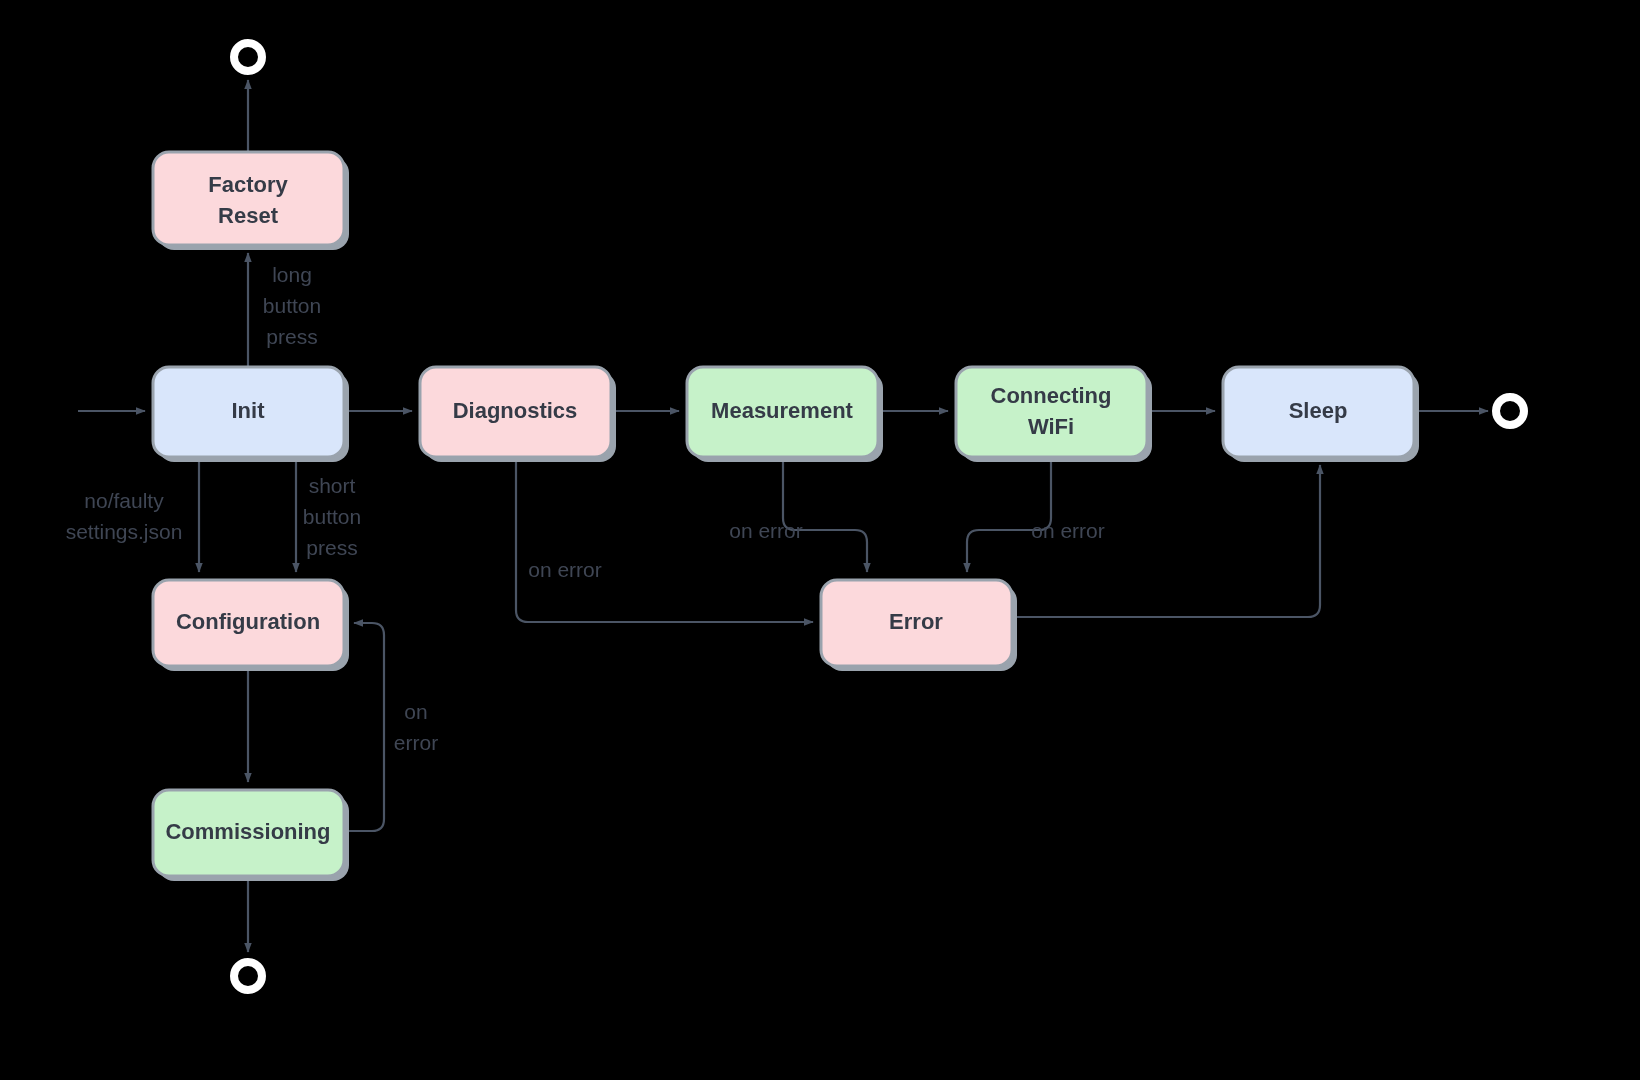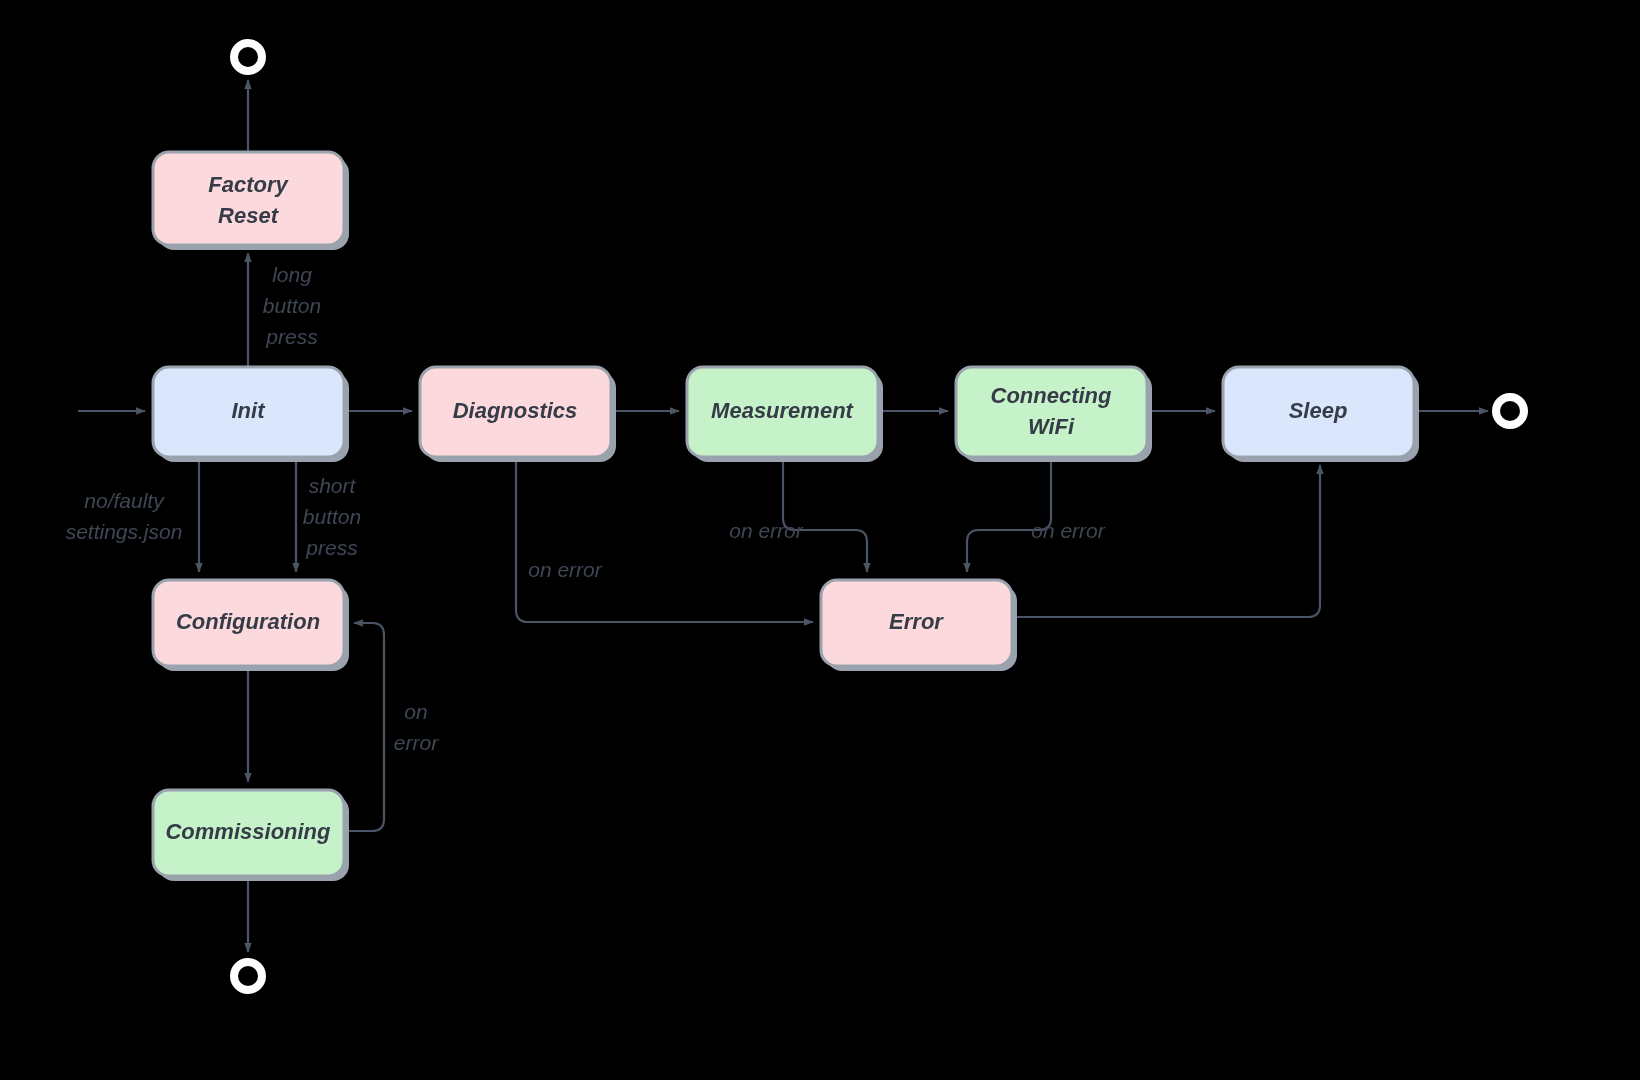--- a/index.html
+++ b/index.html
@@ -7,21 +7,20 @@
     padding: 0;
     background: #000000;
   }
   #stage {
     position: relative;
     width: 1640px;
     height: 1080px;
     background: #000000;
     overflow: hidden;
     font-family: "Liberation Sans", sans-serif;
-    font-style: italic;
   }
   svg.diagram {
     position: absolute;
     left: 0;
     top: 0;
     width: 1640px;
     height: 1080px;
     display: block;
   }
   .state-label {

